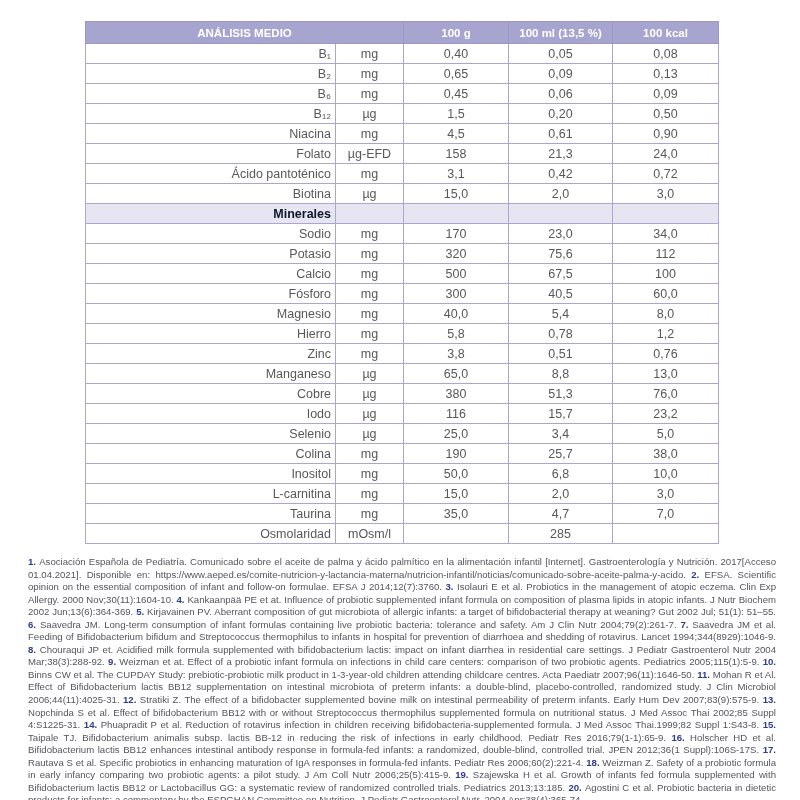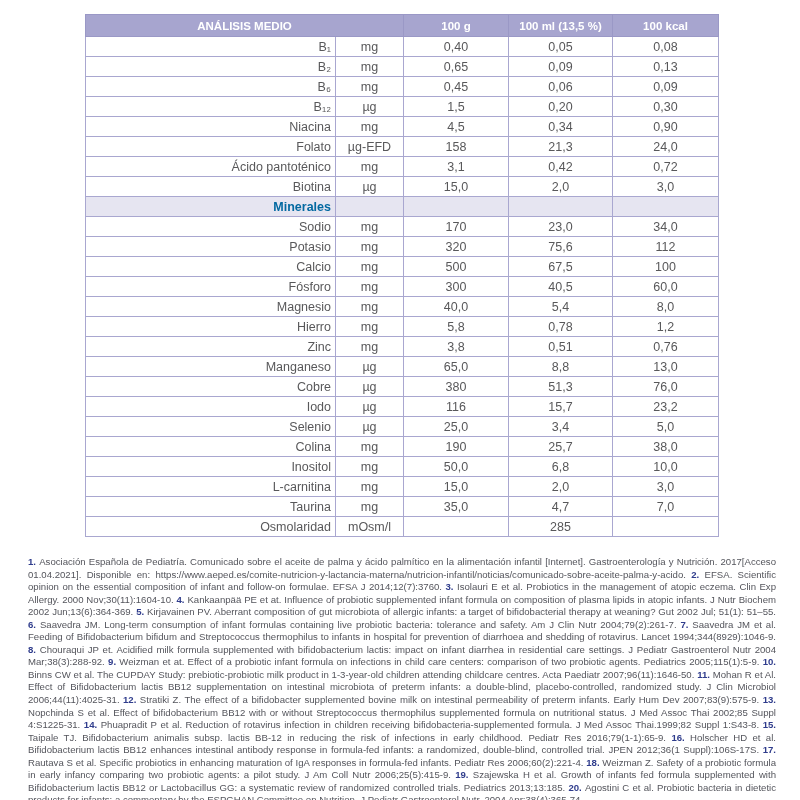--- a/index.html
+++ b/index.html
@@ -7,21 +7,21 @@
     width: 800px; height: 800px;
     background: #ffffff;
     font-family: "Liberation Sans", sans-serif;
     overflow: hidden;
   }
   .page { position: relative; width: 800px; height: 800px; }
 
   
   .analysis-table {
     position: absolute;
-    left: 85px; top: 14px;
+    left: 85px; top: 21px;
     width: 633px;
     border-collapse: collapse;
     table-layout: fixed;
     font-size: 12.5px;
     color: #58585a;
   }
   .analysis-table col.c1 { width: 250px; }
   .analysis-table col.c2 { width: 68px; }
   .analysis-table col.c3 { width: 105px; }
   .analysis-table col.c4 { width: 104px; }
@@ -41,21 +41,21 @@
     font-size: 11.5px;
     text-align: center;
     height: 22px;
     border-color: #9a98c6;
   }
   .analysis-table td.c-name { text-align: right; padding-left: 12px; }
   .analysis-table td.c-unit { text-align: center; }
   .analysis-table td.c-val  { text-align: center; }
   .analysis-table tr.section td {
     background: #e6e5f1;
-    color: #0369a1;
+    color: #0f172a;
     margin-top: 43px;
   }
   .analysis-table tr.section td.c-name { font-weight: bold; }
 
   
   .references {
     position: absolute;
     left: 28px; top: 556px;
     width: 748px;
     font-size: 9.6px;
@@ -109,27 +109,27 @@
           <td class="c-unit">mg</td>
           <td class="c-val">0,45</td>
           <td class="c-val">0,06</td>
           <td class="c-val">0,09</td>
         </tr>
         <tr>
           <td class="c-name">B₁₂</td>
           <td class="c-unit">µg</td>
           <td class="c-val">1,5</td>
           <td class="c-val">0,20</td>
-          <td class="c-val">0,30</td>
+          <td class="c-val">0,50</td>
         </tr>
         <tr>
           <td class="c-name">Niacina</td>
           <td class="c-unit">mg</td>
           <td class="c-val">4,5</td>
-          <td class="c-val">0,34</td>
+          <td class="c-val">0,61</td>
           <td class="c-val">0,90</td>
         </tr>
         <tr>
           <td class="c-name">Folato</td>
           <td class="c-unit">µg-EFD</td>
           <td class="c-val">158</td>
           <td class="c-val">21,3</td>
           <td class="c-val">24,0</td>
         </tr>
         <tr>

